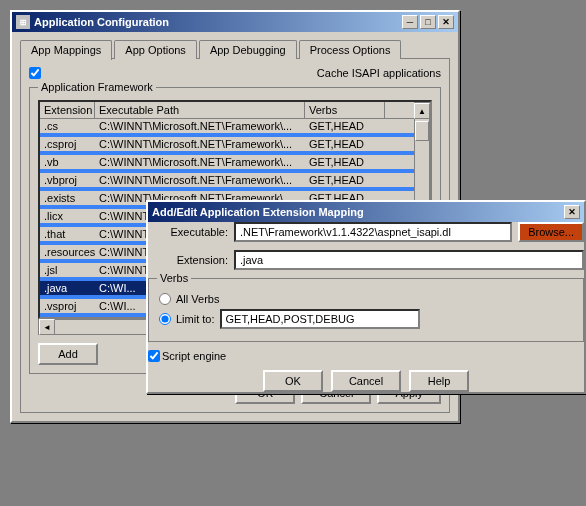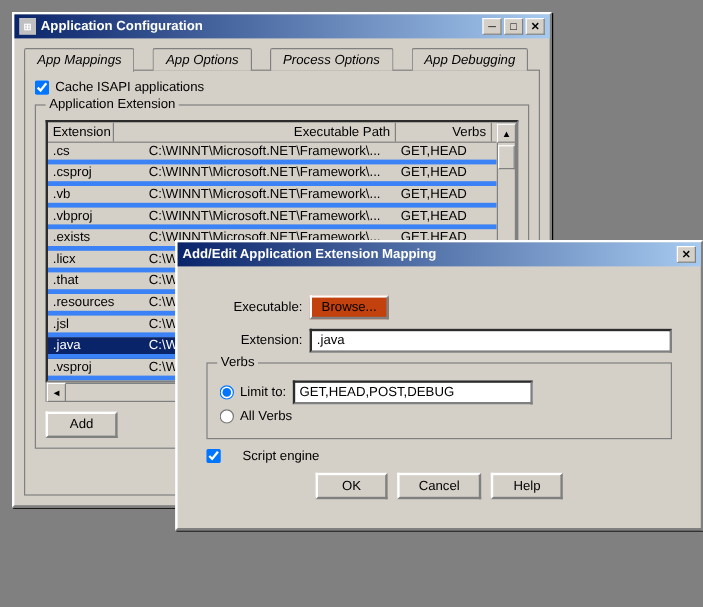--- a/index.html
+++ b/index.html
@@ -76,25 +76,24 @@
       width: 450px;
     }
 
     .window-content {
       padding: 8px;
     }
 
     
     .tabs {
       display: flex;
-      gap: 13px;
+      gap: 0;
       margin-bottom: -1px;
       position: relative;
       z-index: 1;
-      font-style: italic;
     }
 
     .tab {
       padding: 3px 10px;
       background: #d4d0c8;
       border: 1px solid #808080;
       border-bottom: none;
       cursor: pointer;
       font-size: 11px;
       border-top-left-radius: 2px;
@@ -118,20 +117,21 @@
       position: relative;
       z-index: 0;
     }
 
     
     .checkbox-row {
       display: flex;
       align-items: center;
       gap: 5px;
       margin-bottom: 8px;
+      justify-content: space-between;
     }
 
     input[type="checkbox"] {
       width: 12px;
       height: 12px;
     }
 
     
     .group-box {
       border: 1px solid #808080;
@@ -146,21 +146,20 @@
       left: 8px;
       background: #d4d0c8;
       padding: 0 3px;
       font-size: 11px;
     }
 
     .table-header {
       display: flex;
       background: #d4d0c8;
       border-bottom: 1px solid #808080;
-      text-align: right;
     }
 
     .table-header-cell {
       padding: 2px 4px;
       border-right: 1px solid #808080;
       font-size: 11px;
     }
 
     .table-row {
       display: flex;
@@ -172,21 +171,21 @@
       color: white;
     }
 
     .table-cell {
       padding: 1px 4px;
       overflow: hidden;
       font-size: 11px;
     }
 
     .col-ext { width: 55px; flex-shrink: 0; }
-    .col-path { width: 210px; flex-shrink: 0; margin-left: 25px; }
+    .col-path { width: 210px; flex-shrink: 0; }
     .col-verbs { width: 80px; flex-shrink: 0; }
 
     .table-container {
       flex: 1;
       overflow: hidden;
     }
 
     
     .btn {
       background: #d4d0c8;
@@ -214,21 +213,21 @@
 
     
     .dialog-window {
       top: 200px;
       left: 146px;
       width: 440px;
       z-index: 10;
     }
 
     .dialog-content {
-      padding: 24px;
+      padding: 0;
     }
 
     .form-row {
       display: flex;
       align-items: center;
       margin-bottom: 8px;
       gap: 6px;
     }
 
     .form-label {
@@ -296,21 +295,21 @@
       background: white;
       padding: 2px 4px;
       font-size: 11px;
       font-family: inherit;
       width: 200px;
     }
 
     .dialog-bottom {
       display: flex;
       align-items: center;
-      gap: 18px;
+      gap: 2px;
       margin-bottom: 6px;
     }
 
     .dialog-buttons {
       display: flex;
       justify-content: center;
       gap: 8px;
       margin-top: 8px;
     }
 
@@ -382,33 +381,33 @@
       <div class="title-btn">□</div>
       <div class="title-btn">✕</div>
     </div>
   </div>
 
   <div class="window-content">
 
     <div class="tabs">
       <div class="tab active">App Mappings</div>
       <div class="tab">App Options</div>
+      <div class="tab">App Debugging</div>
       <div class="tab">Process Options</div>
-      <div class="tab">App Debugging</div>
     </div>
 
     <div class="tab-content">
 
       <div class="checkbox-row">
         <input type="checkbox" checked="" style="">
         <label>Cache ISAPI applications</label>
       </div>
 
       <div class="group-box">
-        <span class="group-box-label">Application Extension</span>
+        <span class="group-box-label">Application Framework</span>
 
         <div style="display:flex; border: 2px inset #808080;">
           <div class="table-container">
 
             <div class="table-header">
               <div class="table-header-cell col-ext">Extension</div>
               <div class="table-header-cell col-path">Executable Path</div>
               <div class="table-header-cell col-verbs">Verbs</div>
             </div>
 
@@ -505,41 +504,42 @@
     </div>
     <div class="title-bar-buttons">
       <div class="title-btn">✕</div>
     </div>
   </div>
 
   <div class="dialog-content">
 
     <div class="form-row">
       <span class="form-label">Executable:</span>
+      <input type="text" class="form-input" value=".NET\Framework\v1.1.4322\aspnet_isapi.dl" style="width: 200px;">
       <button class="browse-btn">Browse...</button>
     </div>
 
     <div class="form-row">
       <span class="form-label">Extension:</span>
       <input type="text" class="form-input" value=".java" style="width: 80px;">
     </div>
 
     <div class="verbs-group">
       <span class="verbs-group-label">Verbs</span>
+
+      <div class="radio-row">
+        <input type="radio" name="verbs" style="">
+        <label>All Verbs</label>
+      </div>
 
       <div class="radio-row limit-row">
         <input type="radio" name="verbs" checked="" style="">
         <label>Limit to:</label>
         <input type="text" class="limit-input" value="GET,HEAD,POST,DEBUG" style="">
       </div>
-
-      <div class="radio-row">
-        <input type="radio" name="verbs" style="">
-        <label>All Verbs</label>
-      </div>
     </div>
 
     <div class="dialog-bottom">
       <input type="checkbox" checked="" style="">
       <label>Script engine</label>
     </div>
 
 
     <div class="dialog-buttons">
       <button class="btn">OK</button>

